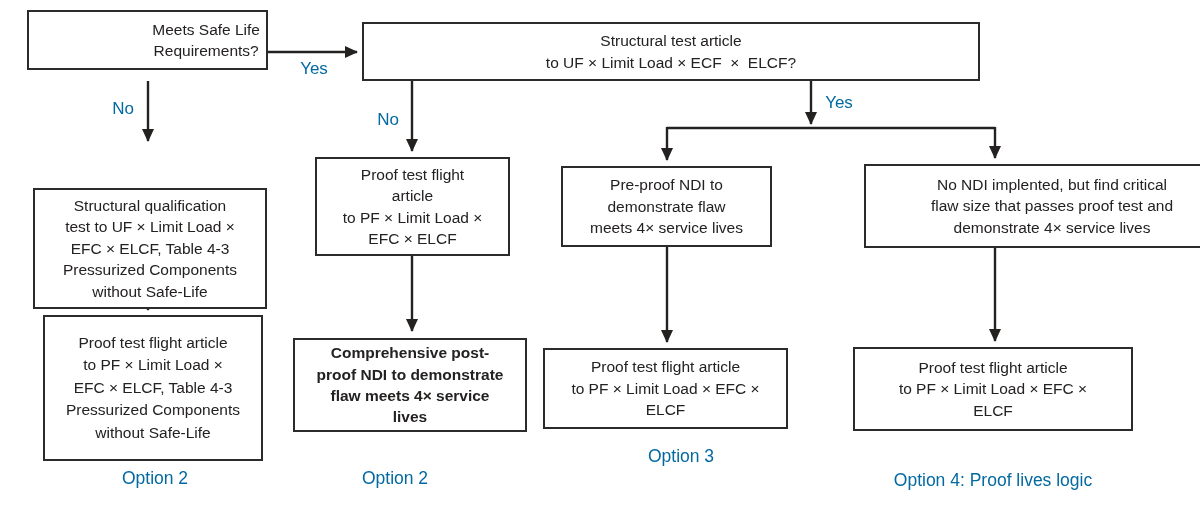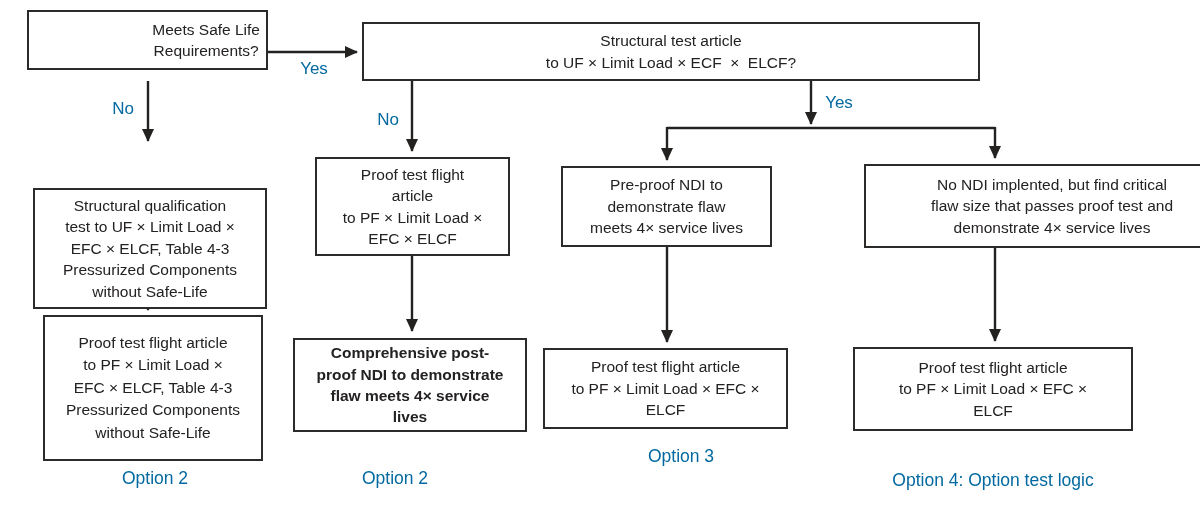--- a/index.html
+++ b/index.html
@@ -134,15 +134,15 @@
   </div>
 
   <div class="flabel" style="left:314px; top:59px;">Yes</div>
   <div class="flabel" style="left:123px; top:99px;">No</div>
   <div class="flabel" style="left:388px; top:110px;">No</div>
   <div class="flabel" style="left:839px; top:93px;">Yes</div>
 
   <div class="flabel option-label" style="left:155px; top:468px;">Option 2</div>
   <div class="flabel option-label" style="left:395px; top:468px;">Option 2</div>
   <div class="flabel option-label" style="left:681px; top:446px;">Option 3</div>
-  <div class="flabel option-label" style="left:993px; top:470px;">Option 4: Option test logic</div>
+  <div class="flabel option-label" style="left:993px; top:470px;">Option 4: Proof lives logic</div>
 
 </div>
 
 </body></html>

